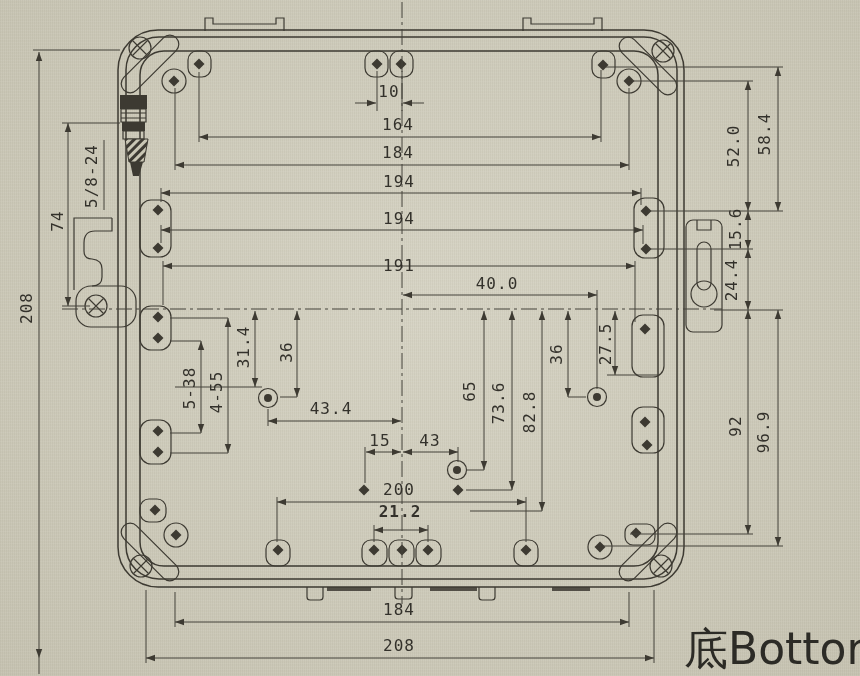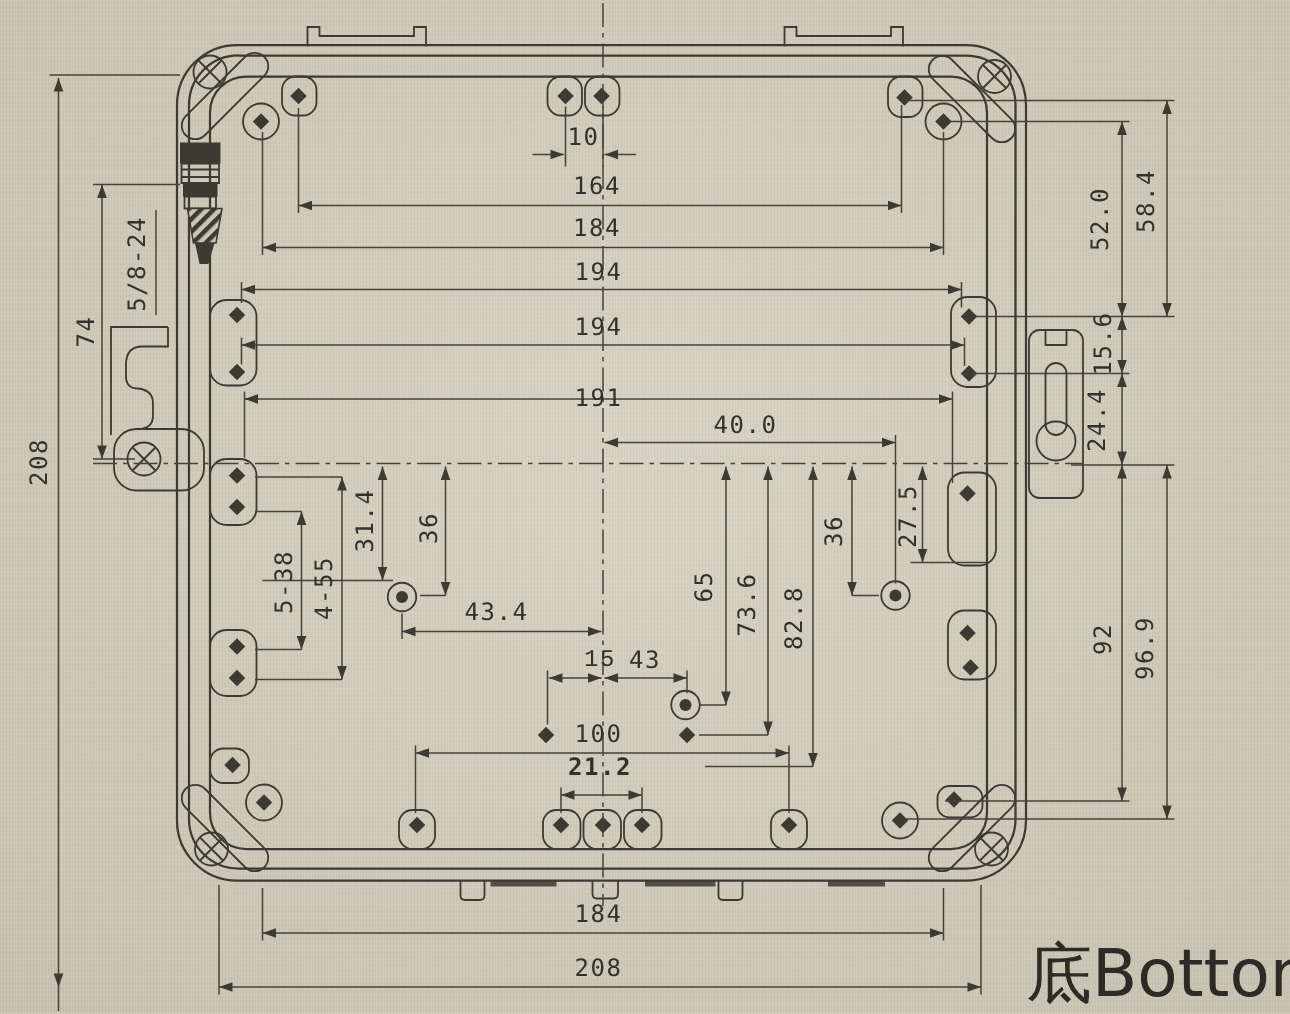--- a/index.html
+++ b/index.html
@@ -262,23 +262,23 @@
 
   <div class="labels-layer">
       <span class="dim-label" style="left: 389px; top: 91px;">10</span>
       <span class="dim-label" style="left: 398px; top: 124px;">164</span>
       <span class="dim-label" style="left: 398px; top: 152px;">184</span>
       <span class="dim-label" style="left: 399px; top: 181px;">194</span>
       <span class="dim-label" style="left: 399px; top: 218px;">194</span>
       <span class="dim-label" style="left: 399px; top: 253px; margin-top: 12px;">191</span>
       <span class="dim-label" style="left: 497px; top: 283px;">40.0</span>
       <span class="dim-label" style="left: 331px; top: 408px;">43.4</span>
-      <span class="dim-label" style="left: 400px; top: 440px; font-family: Liberation Mono, monospace;">15</span>
+      <span class="dim-label" style="left: 380px; top: 440px;">15</span>
       <span class="dim-label" style="left: 430px; top: 440px;">43</span>
-      <span class="dim-label" style="left: 399px; top: 489px;">100</span>
+      <span class="dim-label" style="left: 399px; top: 489px;">200</span>
       <span class="dim-label" style="left: 400px; top: 511px; font-weight: bold;">21.2</span>
       <span class="dim-label" style="left: 399px; top: 609px;">184</span>
       <span class="dim-label" style="left: 399px; top: 645px;">208</span>
       <span class="dim-label rot" style="left: 26px; top: 308px;">208</span>
       <span class="dim-label rot" style="left: 57px; top: 221px;">74</span>
       <span class="dim-label rot" style="left: 91px; top: 176px;">5/8-24</span>
       <span class="dim-label rot" style="left: 189px; top: 388px;">5-38</span>
       <span class="dim-label rot" style="left: 216px; top: 392px;">4-55</span>
       <span class="dim-label rot" style="left: 243px; top: 347px;">31.4</span>
       <span class="dim-label rot" style="left: 286px; top: 352px;">36</span>

